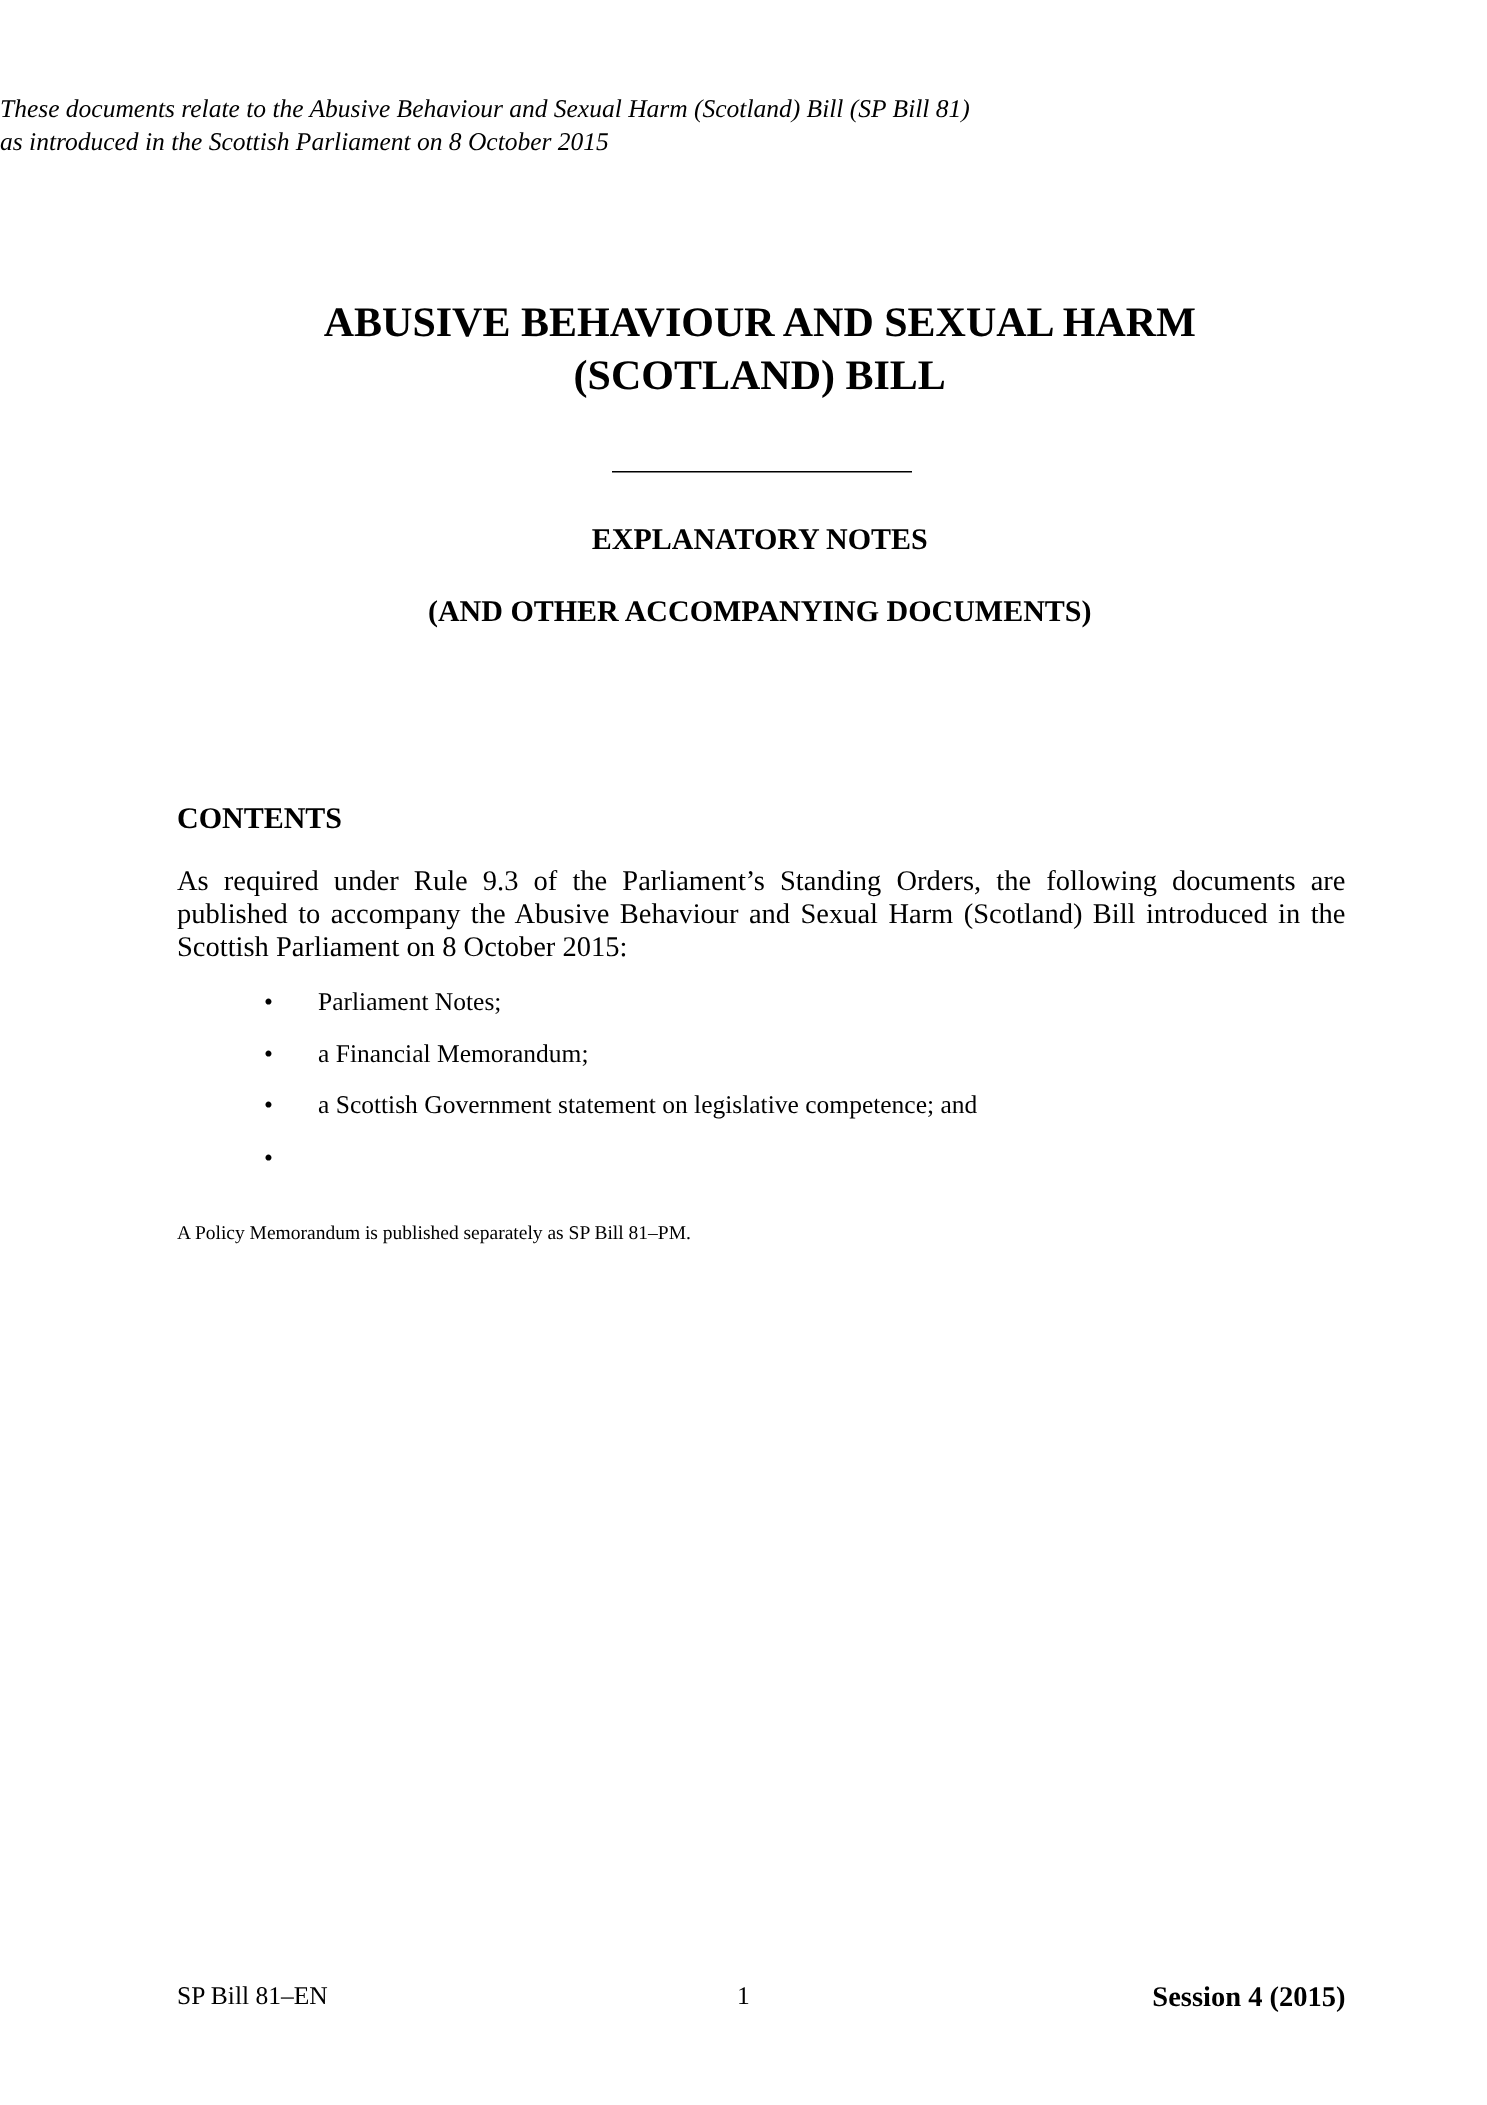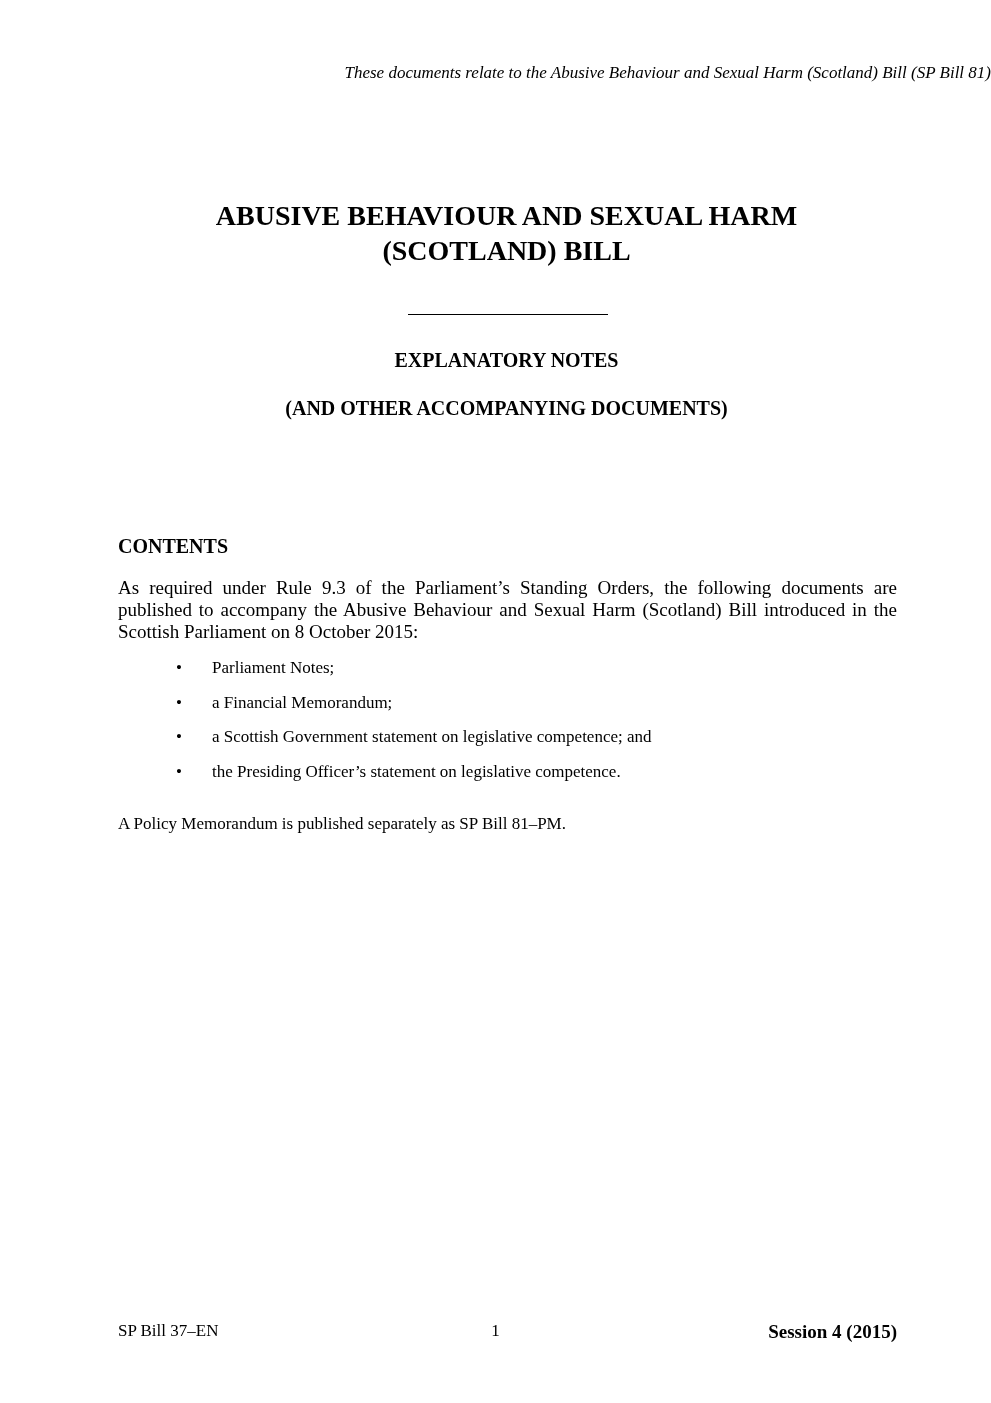--- a/index.html
+++ b/index.html
@@ -1,59 +1,60 @@
 <!DOCTYPE html>
 <html><head>
 <meta charset="utf-8">
 <style>
   html, body { margin: 0; padding: 0; background: #ffffff; }
   body { width: 991px; height: 1403px; position: relative; overflow: hidden;
          font-family: "Liberation Serif", serif; color: #000; }
   .abs { position: absolute; }
-  .header-note { left: 0; width: 991px; top: 62px; text-align: right; font-style: italic;
+  .header-note { left: 0; width: 991px; top: 62px; text-align: left; font-style: italic;
                  font-size: 17px; line-height: 22px; }
   .title { left: 0; width: 1013px; top: 198px; text-align: center; font-weight: bold;
            font-size: 28px; line-height: 35px; }
   .rule { left: 408px; top: 314px; width: 200px; height: 1px; background: #000; }
   .subtitle { left: 0; width: 1013px; text-align: center; font-weight: bold; font-size: 20px; }
   .contents { left: 118px; top: 535px; font-weight: bold; font-size: 20px; }
   .para { left: 118px; width: 779px; top: 577px; font-size: 19px; line-height: 22px; text-align: justify; }
   .bullets { left: 118px; top: 657px; margin: 0; padding: 0; list-style: none; font-size: 17px; }
   .bullets li { height: 34.5px; line-height: 22px; position: relative; padding-left: 94px; }
   .bullets li .dot { position: absolute; left: 58px; top: 0; }
-  .policy { left: 118px; top: 814px; font-size: 17px; }
+  .policy { left: 118px; top: 814px; font-size: 13px; }
   .footer-left { left: 118px; top: 1321px; font-size: 17px; }
   .footer-center { left: 0; width: 991px; top: 1321px; font-size: 17px; text-align: center; }
   .footer-right { right: 94px; top: 1321px; font-size: 19px; font-weight: bold; }
 </style>
 </head>
 <body>
 
 <div class="abs header-note">
   <div>These documents relate to the Abusive Behaviour and Sexual Harm (Scotland) Bill (SP Bill 81)</div>
+  <div>as introduced in the Scottish Parliament on 8 October 2015</div>
 </div>
 
 <div class="abs title">
   <div>ABUSIVE BEHAVIOUR AND SEXUAL HARM</div>
   <div>(SCOTLAND) BILL</div>
 </div>
 
 <div class="abs rule"></div>
 
 <div class="abs subtitle" style="top:349px;">EXPLANATORY NOTES</div>
 <div class="abs subtitle" style="top:397px;">(AND OTHER ACCOMPANYING DOCUMENTS)</div>
 
 <div class="abs contents">CONTENTS</div>
 
 <div class="abs para">As required under Rule 9.3 of the Parliament’s Standing Orders, the following documents are published to accompany the Abusive Behaviour and Sexual Harm (Scotland) Bill introduced in the Scottish Parliament on 8 October 2015:</div>
 
 <ul class="abs bullets">
   <li><span class="dot">•</span><span>Parliament Notes;</span></li>
   <li><span class="dot">•</span><span>a Financial Memorandum;</span></li>
   <li><span class="dot">•</span><span>a Scottish Government statement on legislative competence; and</span></li>
-  <li><span class="dot">•</span><span>the Presiding Officer’s statement on legislative competence.</span></li>
+  <li><span class="dot">•</span></li>
 </ul>
 
 <div class="abs policy">A Policy Memorandum is published separately as SP Bill 81–PM.</div>
 
-<div class="abs footer-left">SP Bill 37–EN</div>
+<div class="abs footer-left">SP Bill 81–EN</div>
 <div class="abs footer-center">1</div>
 <div class="abs footer-right">Session 4 (2015)</div>
 
 </body></html>

